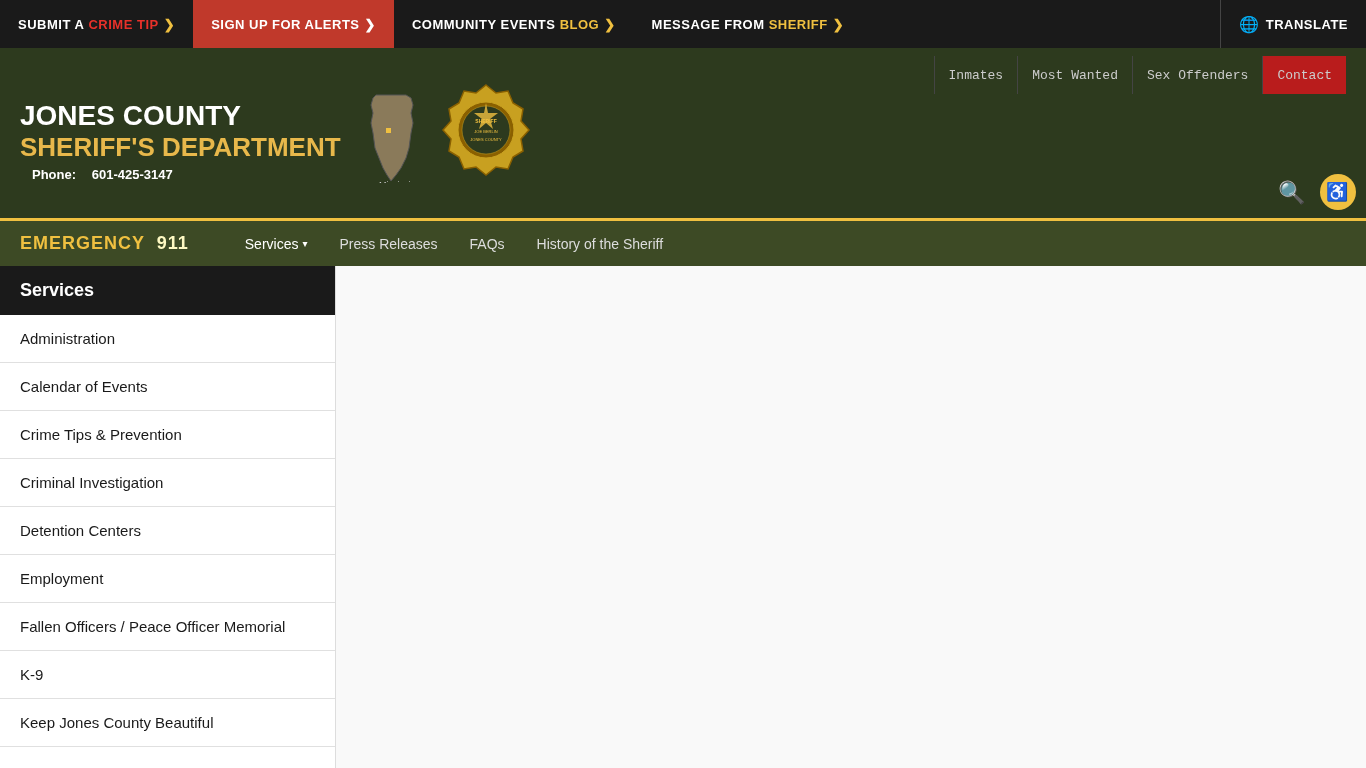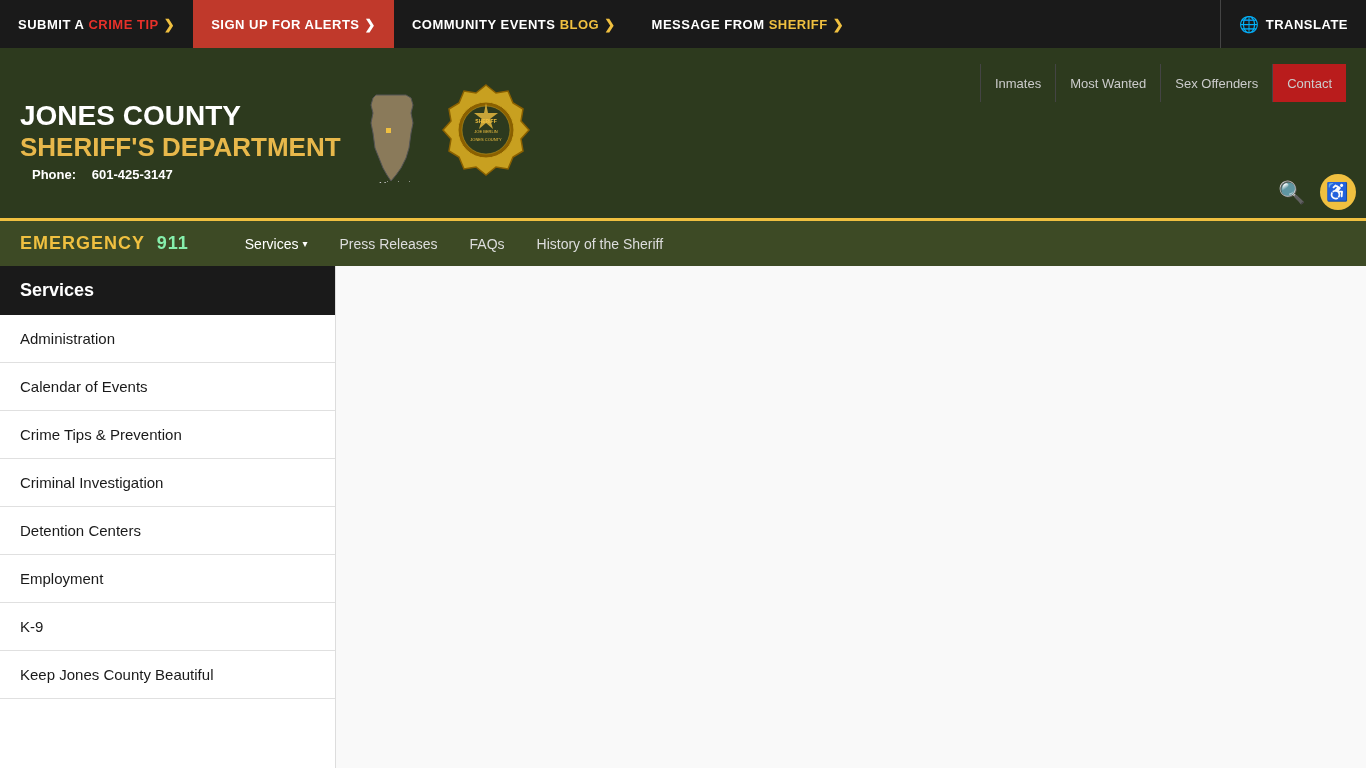--- a/index.html
+++ b/index.html
@@ -84,24 +84,25 @@
     }
     .badge-shape {
       width: 90px;
       height: 100px;
     }
 
     
     .header-right {
       position: absolute;
       right: 20px;
-      top: 16px;
+      top: 8px;
       display: flex;
       flex-direction: column;
       align-items: flex-start;
+      font-family: Liberation Mono, monospace;
     }
     .header-top-links {
       display: flex;
       gap: 0;
       height: 38px;
       align-items: center;
     }
     .header-top-link {
       color: #ccc;
       font-size: 13px;
@@ -273,21 +274,21 @@
   </button>
 
   <div class="accessibility-btn">
     <span>♿</span>
   </div>
 </div>
 
 <div class="nav-bar">
   <div class="emergency-text">
     <span>EMERGENCY</span>
-    <span style="color:#86efac; margin-left:6px;">911</span>
+    <span style="color:#fef9c3; margin-left:6px;">911</span>
   </div>
   <div class="nav-item active">
     <span>Services</span>
     <span class="chevron">▾</span>
   </div>
   <div class="nav-item">
     <span>Press Releases</span>
   </div>
   <div class="nav-item">
     <span>FAQs</span>
@@ -300,20 +301,21 @@
 <div class="main-content">
 
   <div class="sidebar">
     <div class="sidebar-header">Services</div>
     <div class="sidebar-item">Administration</div>
     <div class="sidebar-item">Calendar of Events</div>
     <div class="sidebar-item">Crime Tips &amp; Prevention</div>
     <div class="sidebar-item">Criminal Investigation</div>
     <div class="sidebar-item">Detention Centers</div>
     <div class="sidebar-item">Employment</div>
+    <div class="sidebar-item">Fallen Officers / Peace Officer Memorial</div>
     <div class="sidebar-item">K-9</div>
     <div class="sidebar-item">Keep Jones County Beautiful</div>
 
   </div>
 
   <div class="content-area">
   </div>
 </div>
 
 </body></html>

